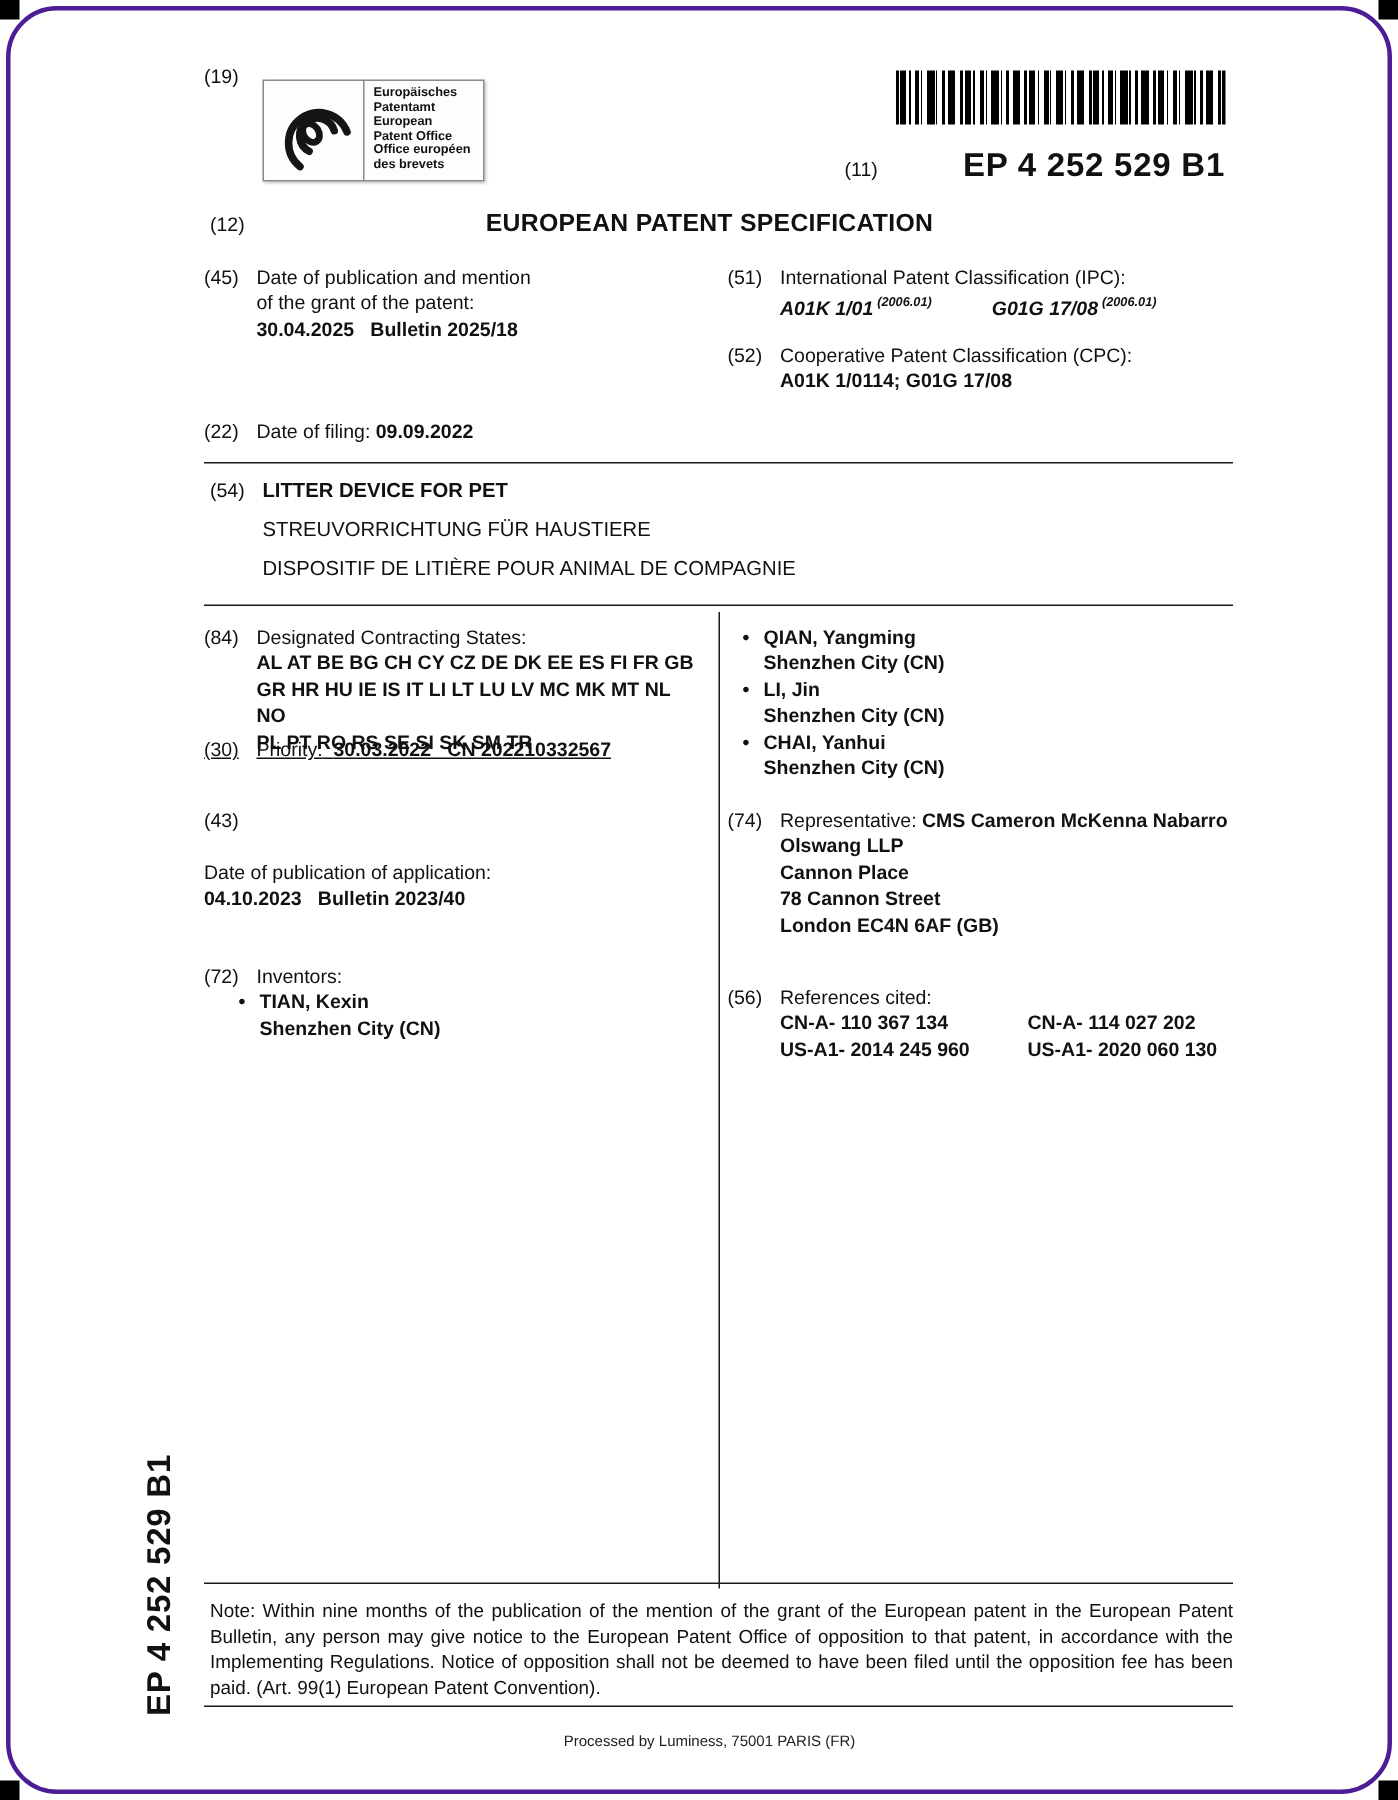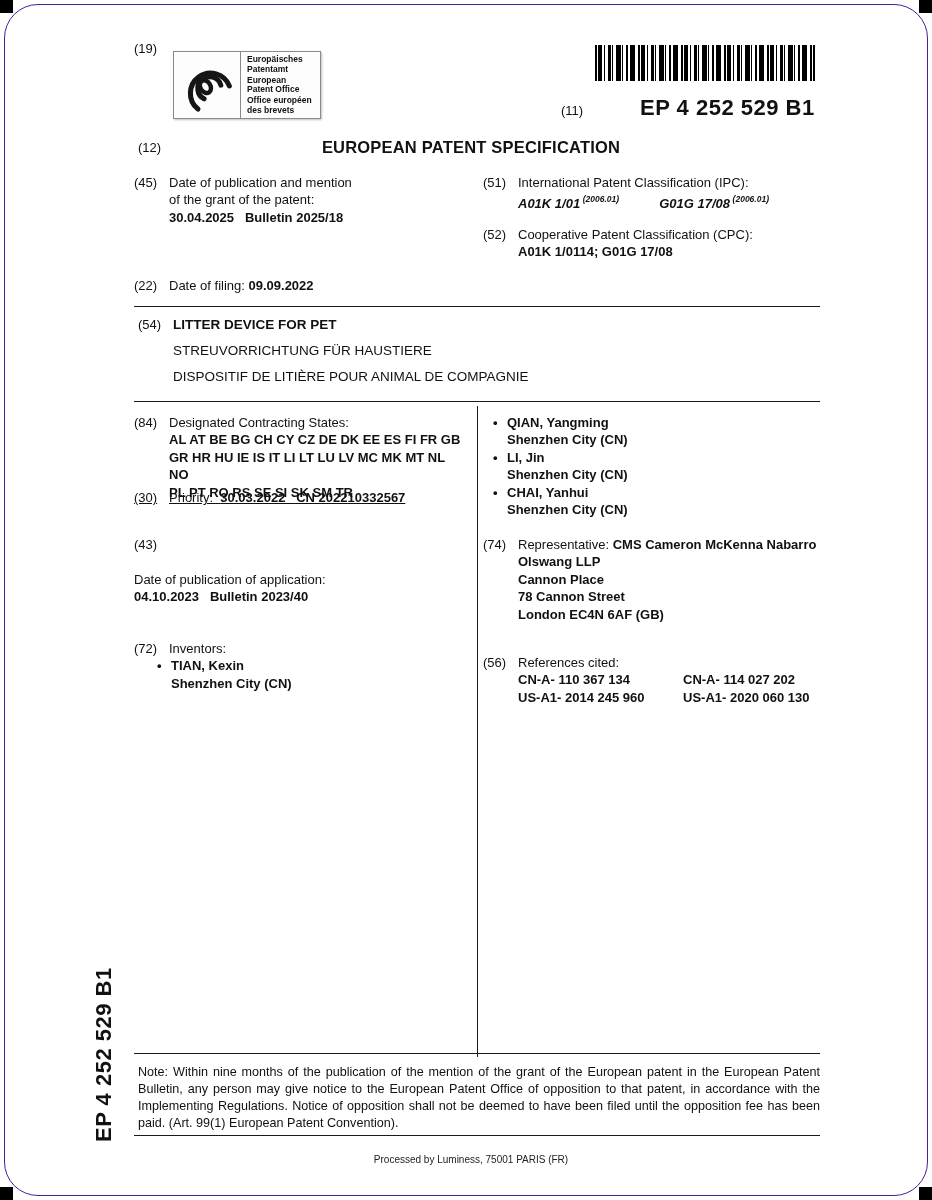--- a/index.html
+++ b/index.html
@@ -7,38 +7,38 @@
     width:932px;height:1200px;position:relative;background:#fff;
     font-family:"Liberation Sans","DejaVu Sans",sans-serif;color:#111;
     -webkit-font-smoothing:antialiased;
   }
   .corner{position:absolute;width:13px;height:13px;background:#000;z-index:0;}
   .corner.tl{left:0;top:0;} .corner.tr{right:0;top:0;}
   .corner.bl{left:0;bottom:0;} .corner.br{right:0;bottom:0;}
   .corner.tl2{left:17px;top:20px;width:7px;height:7px;}
   .page{
     position:absolute;left:4px;top:4px;right:4px;bottom:4px;
-    border:1px solid #4c1d95;border-radius:34px;background:#fff;z-index:1;
+    border:3px solid #4c1d95;border-radius:34px;background:#fff;z-index:1;
   }
   .abs{position:absolute;}
   .tag{color:#111;font-size:13px;}
   .txt{font-size:13px;line-height:17.4px;}
   b,.b{font-weight:bold;}
   .val{white-space:pre-wrap;}
   .field{position:absolute;display:flex;gap:9px;font-size:13px;line-height:17.4px;}
   .field .tag{flex:0 0 26px;}
   .hr{position:absolute;left:129px;width:686px;height:0;border-top:1.6px solid #1a1a1a;}
   .vdiv{position:absolute;left:472px;top:401px;width:0;height:651px;border-left:1.4px solid #1a1a1a;}
   
   .logo-box{
     position:absolute;left:168px;top:46px;width:146px;height:66px;
     border:1px solid #8a8a8a;background:#fdfdfd;display:flex;box-shadow:1px 1px 2px rgba(0,0,0,.25);
   }
   .logo-left{width:66px;border-right:1px solid #8a8a8a;display:flex;align-items:center;justify-content:center;}
-  .logo-right{flex:1;padding:3px 0 3px 6px;display:flex;flex-direction:column;justify-content:space-between;}
+  .logo-right{flex:1;padding:3px 0 3px 6px;display:flex;flex-direction:column;}
   .logo-name{font-size:8.5px;font-weight:bold;line-height:9.5px;white-space:pre-line;}
   
   .barcode{
     position:absolute;left:590px;top:40px;width:220px;height:36px;
     background:repeating-linear-gradient(90deg,
       #000 0 2px,#fff 2px 3px,#000 3px 7px,#fff 7px 9px,#000 9px 10px,#fff 10px 13px,
       #000 13px 16px,#fff 16px 17px,#000 17px 18px,#fff 18px 21px,#000 21px 26px,
       #fff 26px 27px,#000 27px 28px,#fff 28px 31px,#000 31px 33px,#fff 33px 35px,
       #000 35px 40px,#fff 40px 43px);
   }

